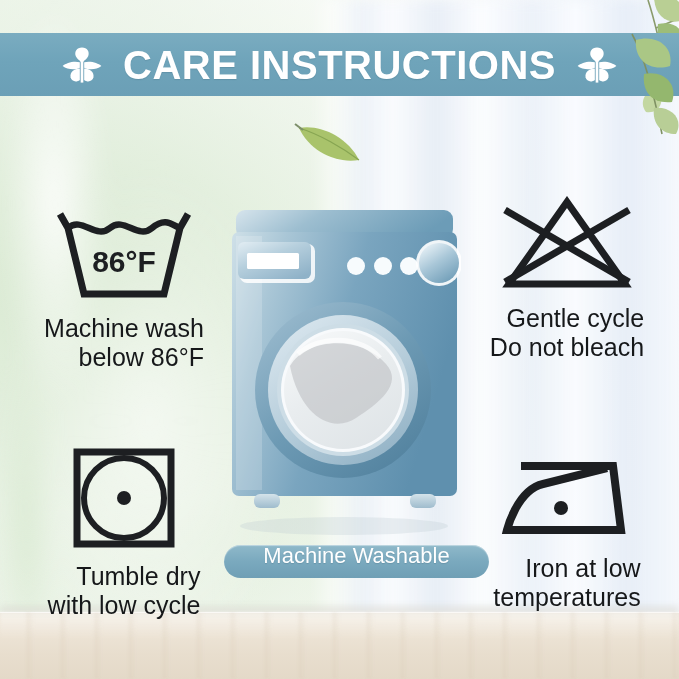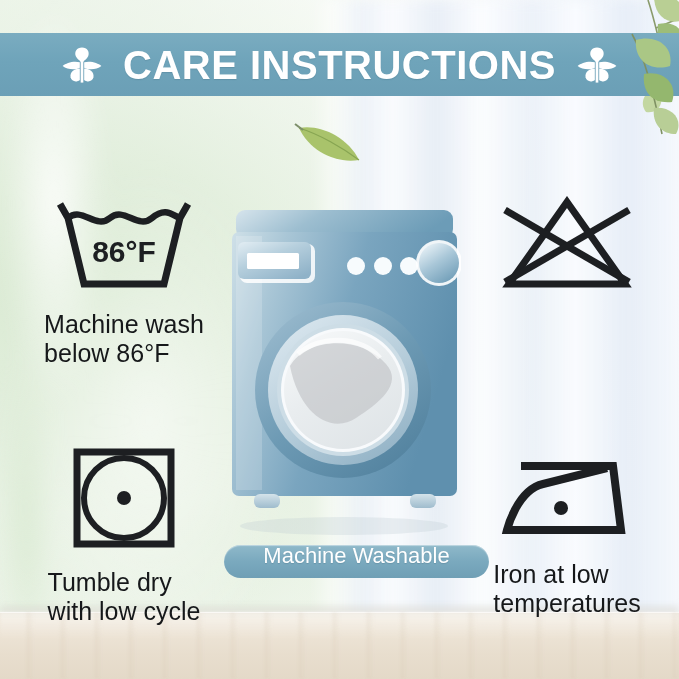--- a/index.html
+++ b/index.html
@@ -126,29 +126,29 @@
   .cell {
     position: absolute;
     display: flex;
     flex-direction: column;
     align-items: center;
   }
   .cell-icon {
     display: block;
   }
   .cell-label {
-    margin-top: 18px;
-    text-align: left;
+    margin-top: 12px;
+    text-align: right;
     color: #16181a;
     font-size: 25px;
     line-height: 1.16;
     white-space: pre-line;
   }
 
-  #cell-wash   { left: 12px;  top: 196px; width: 224px; }
+  #cell-wash   { left: 12px;  top: 206px; width: 224px; }
   #cell-bleach { left: 455px; top: 196px; width: 224px; }
   #cell-dry    { left: 12px;  top: 446px; width: 224px; }
   #cell-iron   { left: 455px; top: 446px; width: 224px; }
 
   
   .washer {
     position: absolute;
     left: 228px;
     top: 208px;
     width: 233px;
@@ -253,20 +253,22 @@
   </div>
 
   <div class="cell" id="cell-bleach">
     <svg class="cell-icon" width="150" height="96" viewBox="0 0 150 96">
       <g fill="none" stroke="#1d1f22" stroke-width="7" stroke-linejoin="miter" stroke-linecap="butt">
         <path d="M75 6 L 133 88 L 17 88 Z"></path>
         <path d="M13 14 L 137 86"></path>
         <path d="M137 14 L 13 86"></path>
       </g>
     </svg>
+    <div class="cell-label">Gentle cycle
+Do not bleach</div>
   </div>
 
   <div class="cell" id="cell-dry">
     <svg class="cell-icon" width="110" height="104" viewBox="0 0 110 104">
       <rect x="8" y="6" width="94" height="92" fill="none" stroke="#1d1f22" stroke-width="7"></rect>
       <circle cx="55" cy="52" r="40" fill="none" stroke="#1d1f22" stroke-width="6"></circle>
       <circle cx="55" cy="52" r="7" fill="#1d1f22"></circle>
     </svg>
     <div class="cell-label">Tumble dry
 with low cycle</div>

